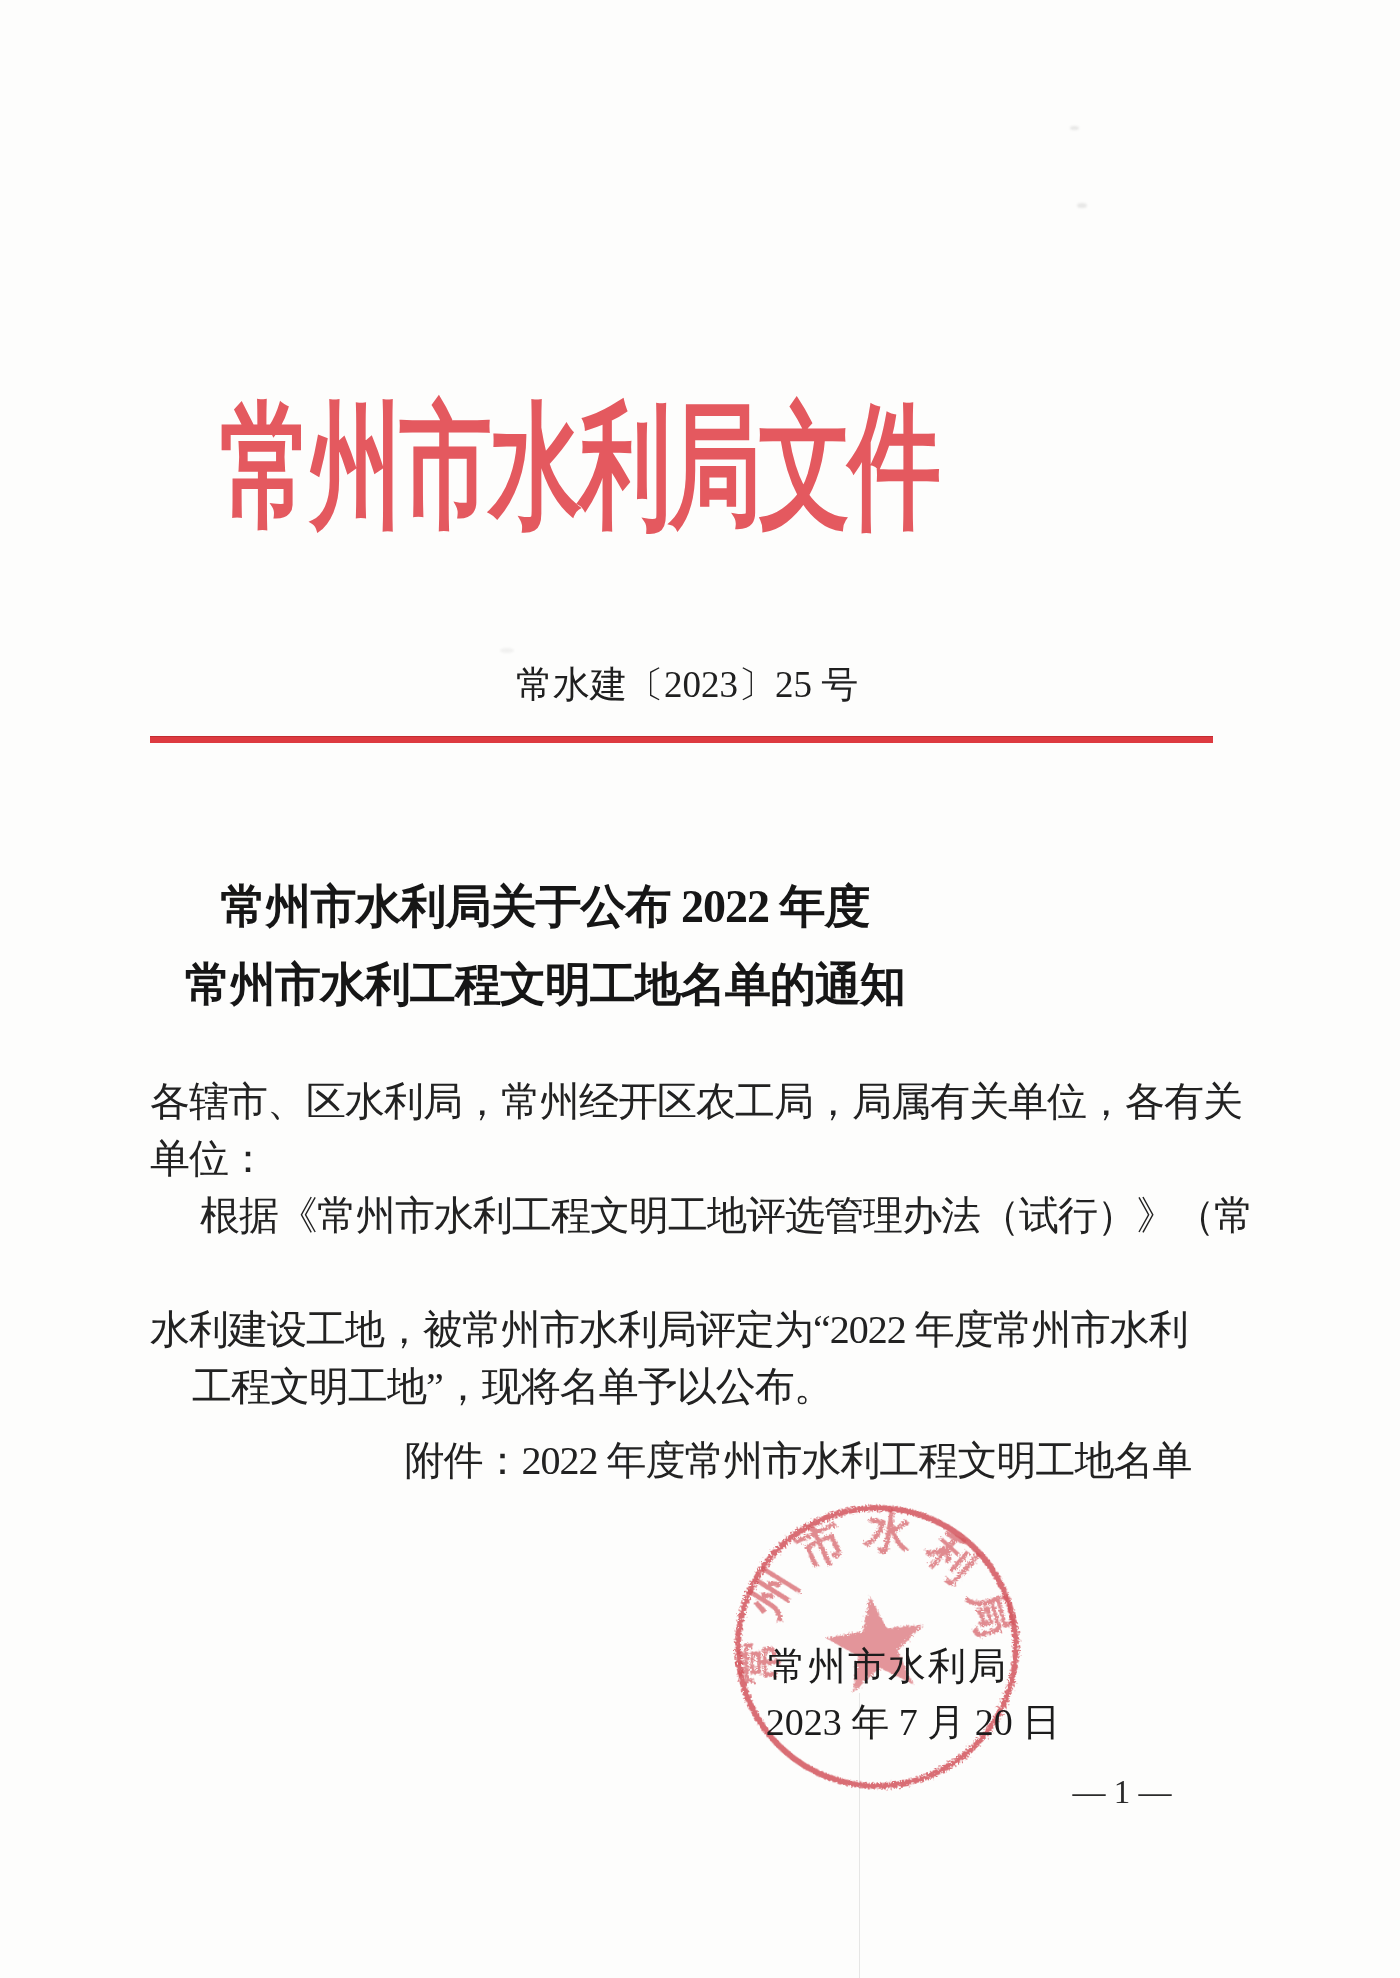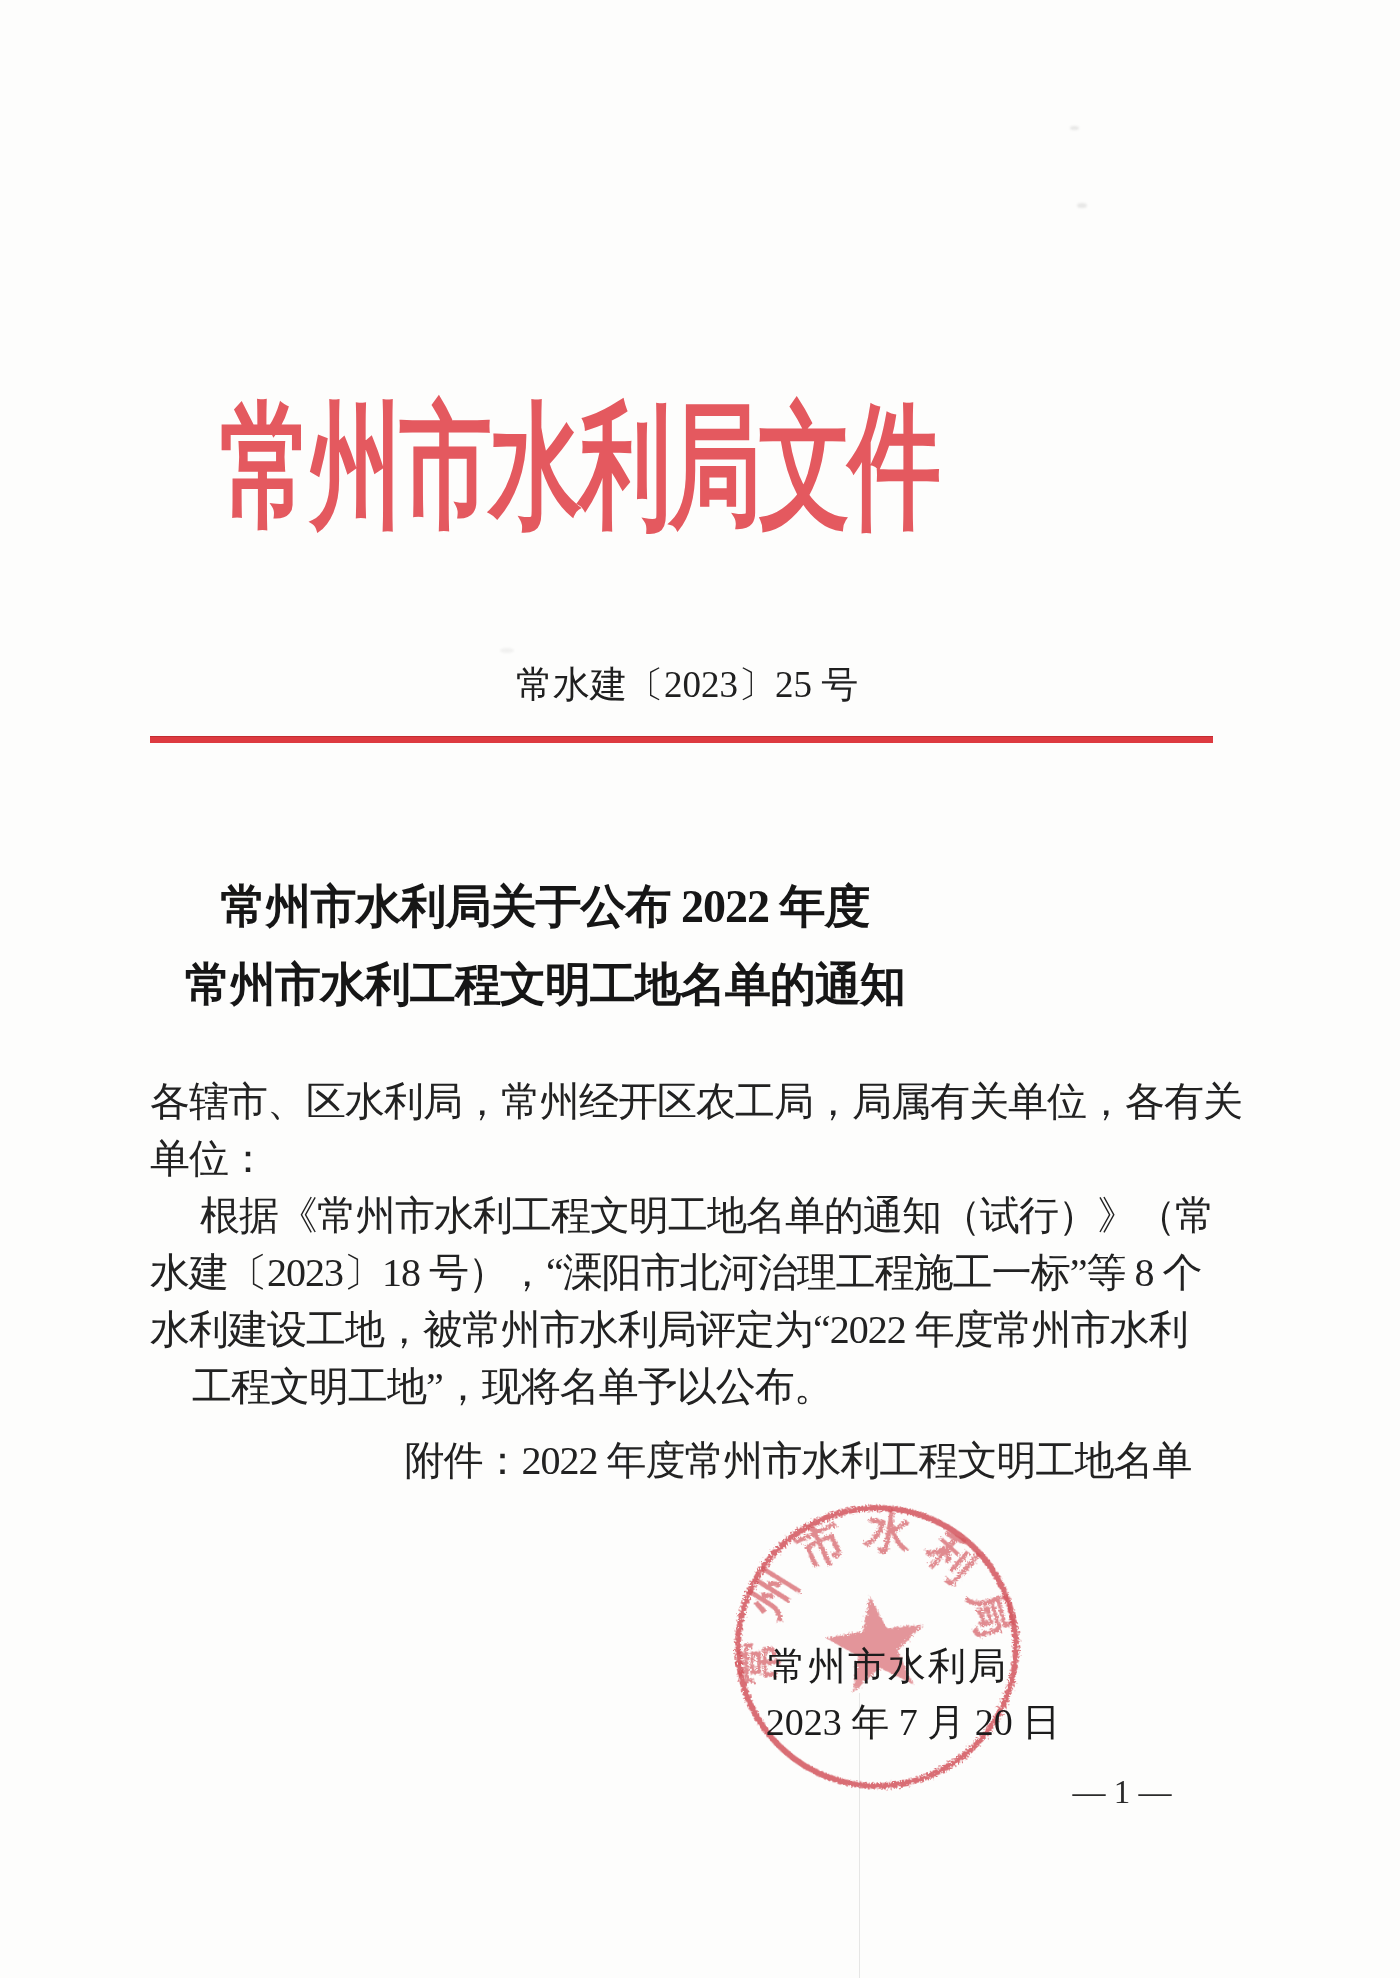--- a/index.html
+++ b/index.html
@@ -135,22 +135,21 @@
 
   <div class="red-rule"></div>
 
   <div class="doc-title">
     <div>常州市水利局关于公布 2022 年度</div>
     <div>常州市水利工程文明工地名单的通知</div>
   </div>
 
   <div class="body-line l-salu2">单位：</div>
   <div class="body-line l-salu1">各辖市、区水利局，常州经开区农工局，局属有关单位，各有关</div>
-  <div class="body-line l-p1">根据《常州市水利工程文明工地名单的通知（试行）》（常</div>
-  <div class="body-line l-p2">水建〔2023〕18 号），“溧阳市北河治理工程施工一标”等 8 个</div>
+  <div class="body-line l-p1">根据《常州市水利工程文明工地评选管理办法（试行）》（常</div>
   <div class="body-line l-p3">水利建设工地，被常州市水利局评定为“2022 年度常州市水利</div>
   <div class="body-line l-p4">工程文明工地”，现将名单予以公布。</div>
   <div class="body-line l-att">附件：2022 年度常州市水利工程文明工地名单</div>
 
   <svg class="seal" viewBox="0 0 300 300">
     <defs>
       <filter id="rough" x="-10%" y="-10%" width="120%" height="120%">
         <feTurbulence type="fractalNoise" baseFrequency="0.55" numOctaves="2" result="n"></feTurbulence>
         <feDisplacementMap in="SourceGraphic" in2="n" scale="7"></feDisplacementMap>
       </filter>

